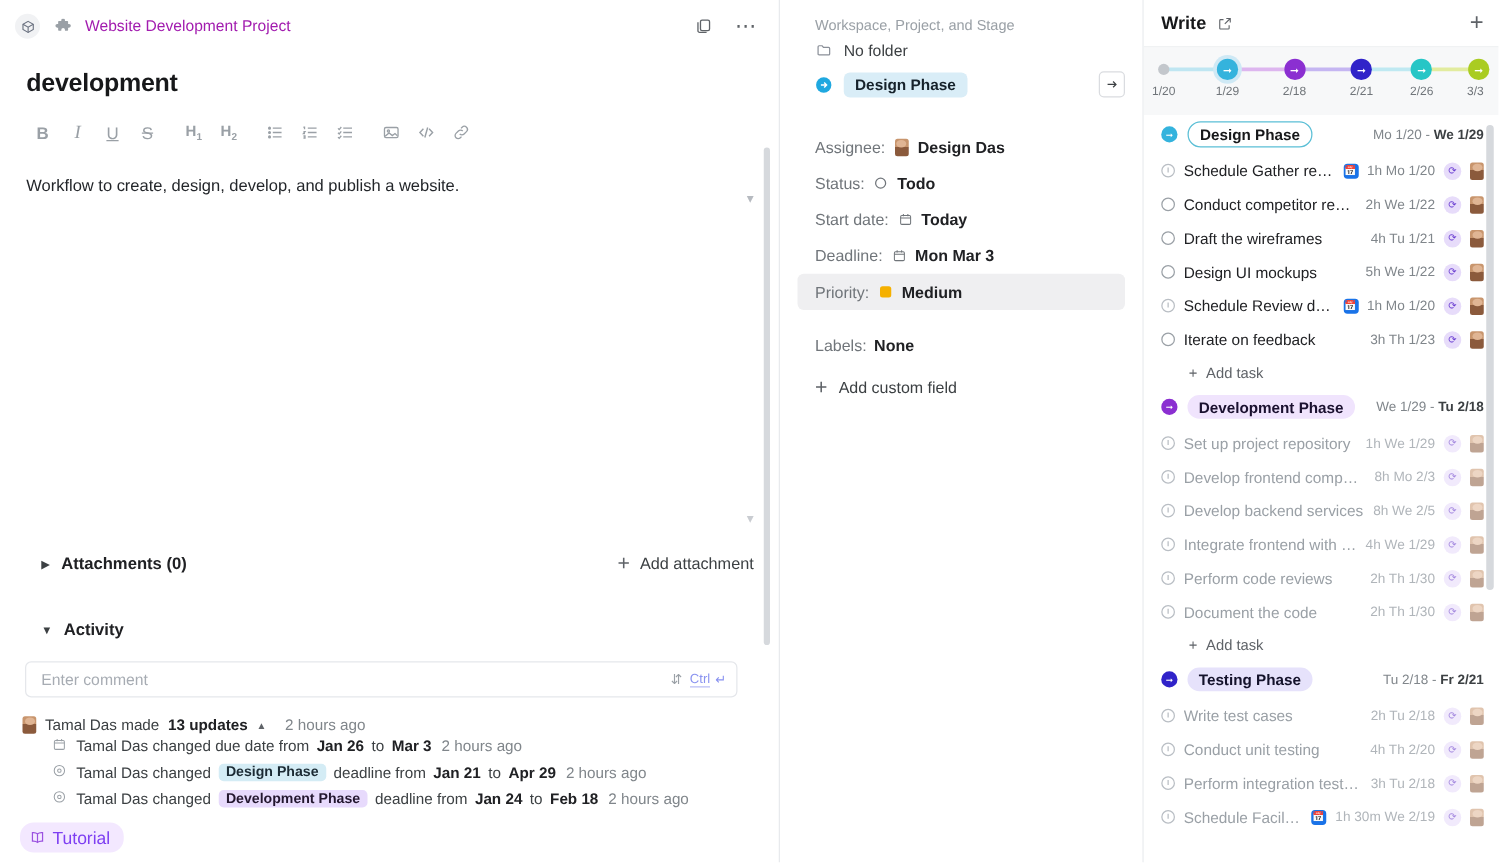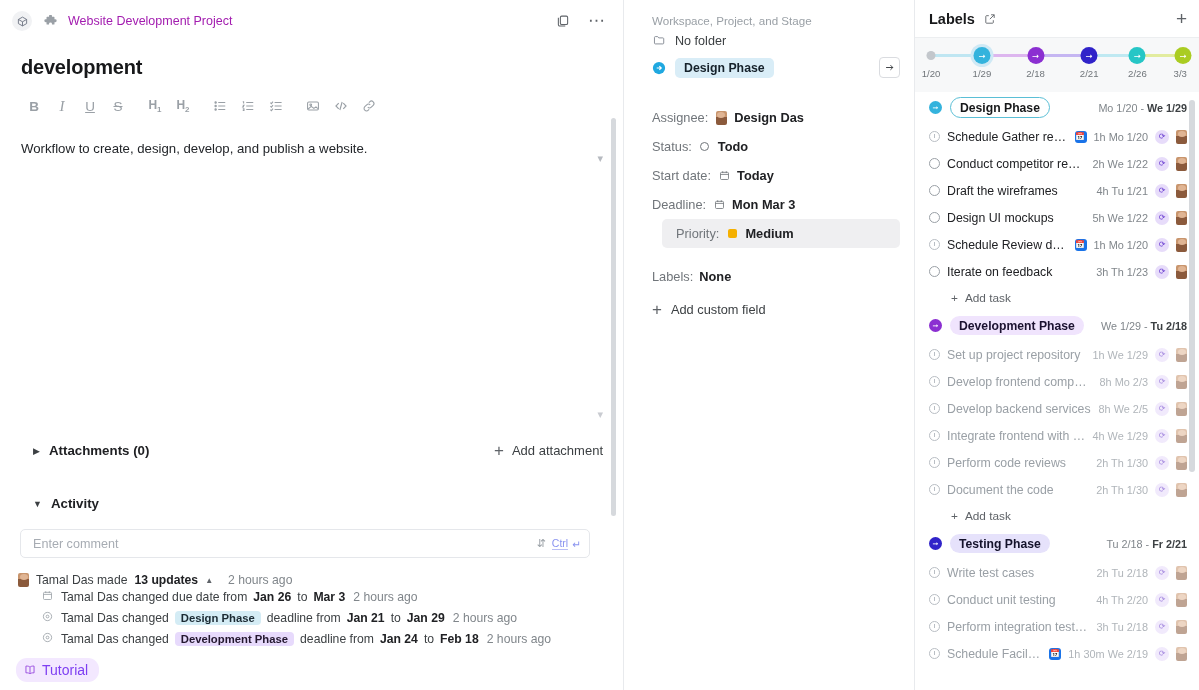--- a/index.html
+++ b/index.html
@@ -160,21 +160,21 @@
     position:absolute; right:14px; width:21px;height:21px;border:1px solid #dadce0;
     border-radius:4px; display:flex;align-items:center;justify-content:center;
     color:#3c4043; font-size:11px; cursor:pointer; background:#fff;
   }
   .fields{ margin-top:22px; }
   .fld{
     display:flex; align-items:center; gap:6px; height:29px;
     padding-left:14px; border-radius:5px; cursor:pointer;
     font-size:12.8px;
   }
-  .fld.active{ background:#efeff1;margin-left:24px; }
+  .fld.active{ background:#efeff1; }
   .fld-k{ color:#70757a; }
   .fld-v{ color:#202124; font-weight:700; }
   .fld-ic{ width:14px;height:14px;display:inline-flex;align-items:center;justify-content:center;flex:none;color:#70757a;font-size:11px;}
   .sq{ width:9px;height:9px;border-radius:2px; display:inline-block; }
   .circ-o{ width:9px;height:9px;border-radius:50%;border:1.4px solid #70757a;display:inline-block;}
   .fld-gap{ height:14px; }
   .add-field{
     display:flex;align-items:center;gap:9px;height:28px;padding-left:14px;
     font-size:12.8px;color:#3c4043;cursor:pointer;border-radius:5px;margin-top:4px;
   }
@@ -411,21 +411,21 @@
           <svg width="11" height="11" viewBox="0 0 16 16" fill="none" stroke="#9aa0a6" stroke-width="1.2">
               <circle cx="8" cy="8" r="6"></circle>
               <circle cx="8" cy="8" r="2"></circle>
             </svg>
         </span>
         <span>Tamal Das changed</span>
         <span class="chip teal">Design Phase</span>
         <span>deadline from</span>
         <span class="bold-d">Jan 21</span>
         <span>to</span>
-        <span class="bold-d">Jan 29</span>
+        <span class="bold-d">Apr 29</span>
         <span class="act-time" style="margin-left:2px">2 hours ago</span>
       </div>
 
       <div class="act-sub">
         <span class="sub-ic">
           <svg width="11" height="11" viewBox="0 0 16 16" fill="none" stroke="#9aa0a6" stroke-width="1.2">
               <circle cx="8" cy="8" r="6"></circle>
               <circle cx="8" cy="8" r="2"></circle>
             </svg>
         </span>
@@ -530,21 +530,21 @@
       <div class="add-field">
         <span class="plus-lg">+</span>
         <span>Add custom field</span>
       </div>
     </div>
 
   </div>
 
   <div class="right">
     <div class="r-head">
-      <span class="r-title">Labels</span>
+      <span class="r-title">Write</span>
       <span class="r-ext">
         <svg width="12" height="12" viewBox="0 0 16 16" fill="none" stroke="#5f6368" stroke-width="1.2">
             <path d="M9.4 2.4H13.6V6.6M13.6 2.4 7.8 8.2"></path>
             <path d="M12.4 9.6v3.1c0 .5-.4.9-.9.9H3.3a.9.9 0 0 1-.9-.9V4.5c0-.5.4-.9.9-.9h3.1"></path>
           </svg>
       </span>
       <span class="r-plus">+</span>
     </div>
 
     <div class="timeline">

